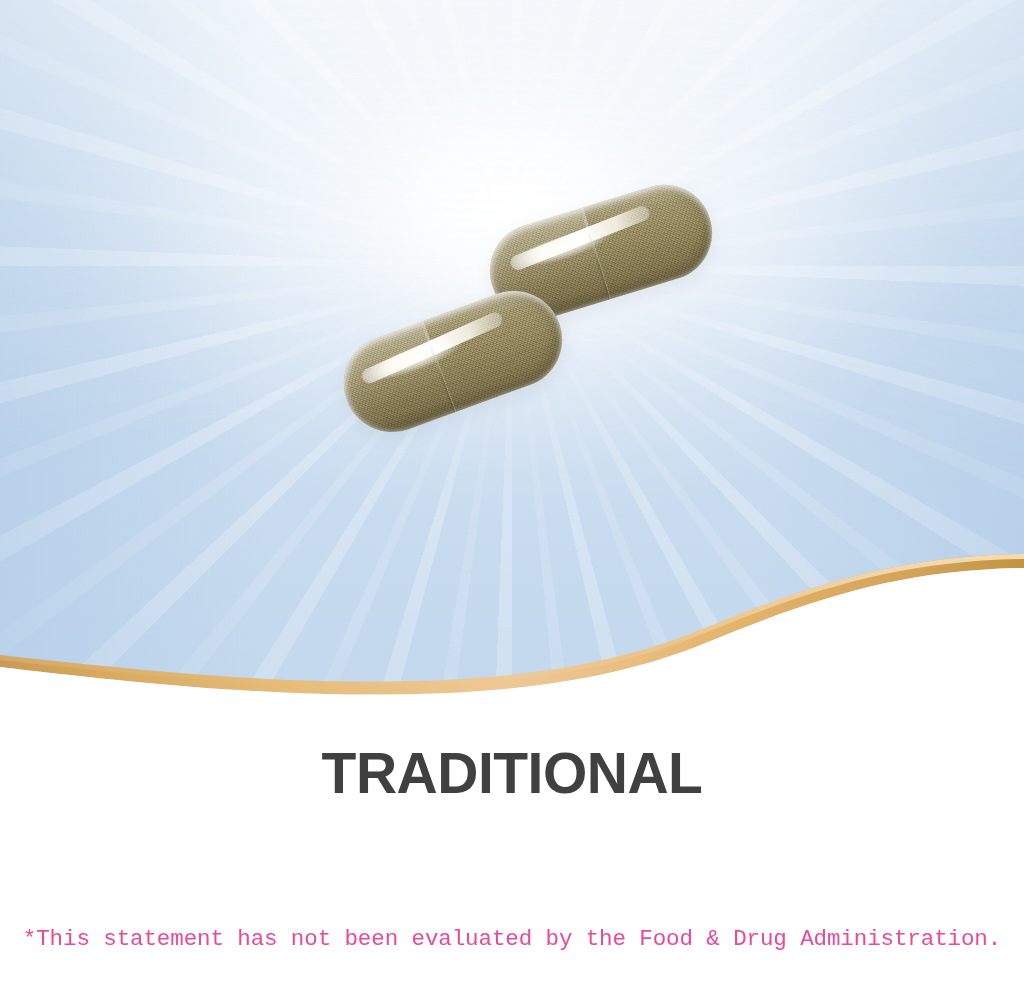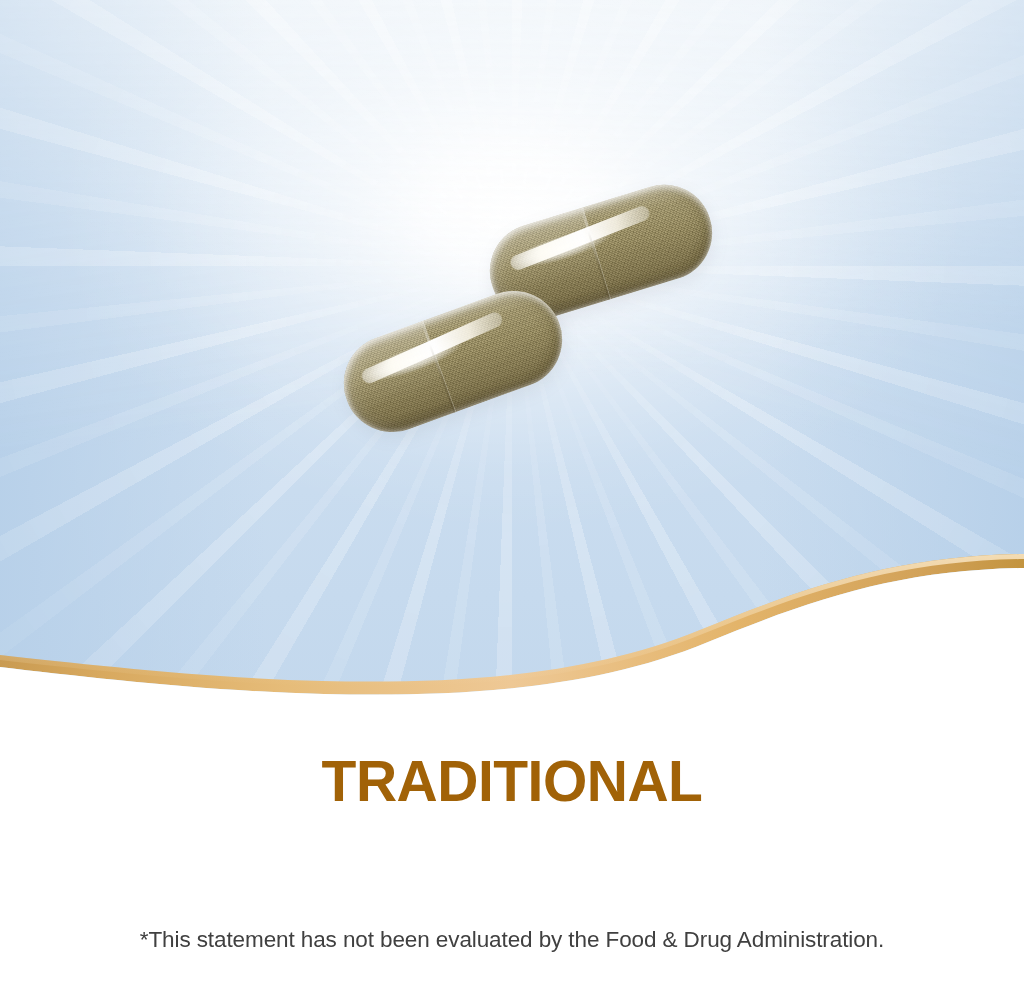--- a/index.html
+++ b/index.html
@@ -229,39 +229,38 @@
     display: block;
   }
 
   
   .headline {
     position: absolute;
     left: 0;
     top: 744px;
     width: 1024px;
     text-align: center;
-    color: #a16207;
+    color: #404040;
     font-family: "Liberation Sans", sans-serif;
     font-weight: bold;
     font-size: 57px;
     line-height: 58px;
     letter-spacing: -0.5px;
-    margin-top: 8px;
   }
   .headline .line { display: block; white-space: nowrap; }
 
   
   .disclaimer {
     position: absolute;
     left: 0;
     top: 923px;
     width: 1024px;
     text-align: center;
-    color: #404040;
-    font-family: Liberation Sans, sans-serif;
+    color: #ec4899;
+    font-family: Liberation Mono, monospace;
     font-size: 22.5px;
     line-height: 33px;
     letter-spacing: -0.1px;
   }
   .disclaimer .line { display: block; white-space: nowrap; }
 </style>
 </head>
 <body>
 
 <div id="page">

